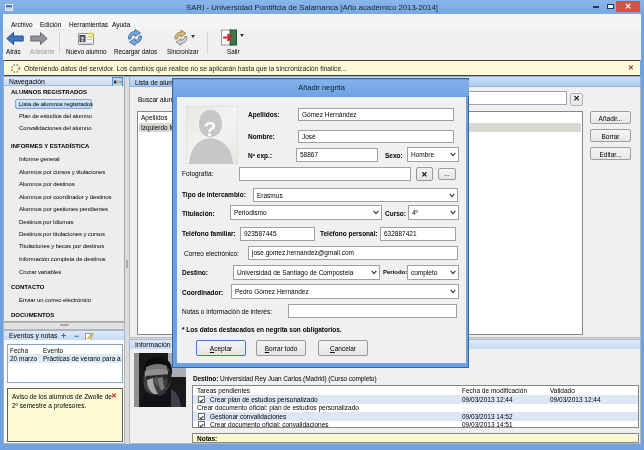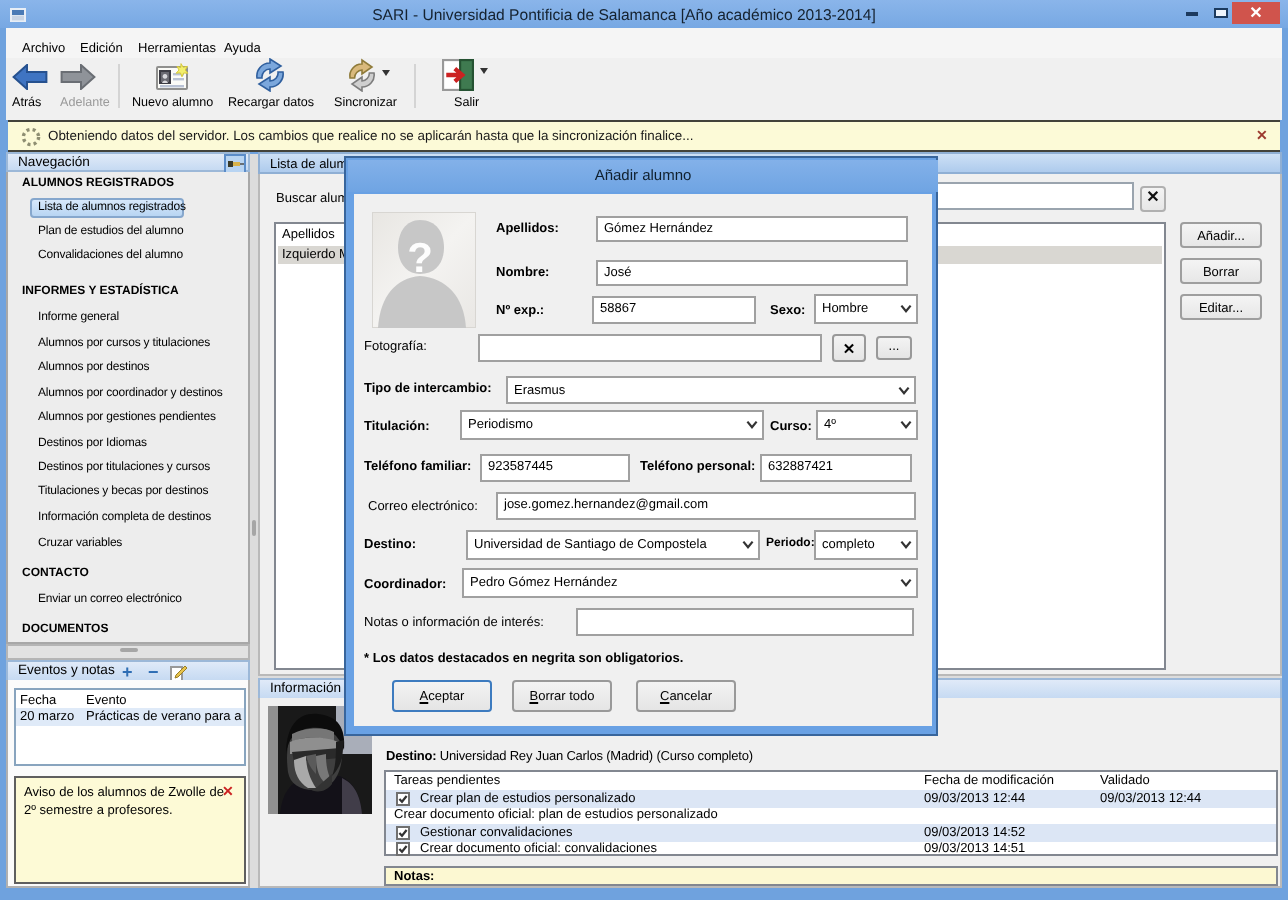--- a/index.html
+++ b/index.html
@@ -301,21 +301,21 @@
       <span class="c1" style="left:17px;top:0">Crear documento oficial: convalidaciones</span>
       <span class="c2" style="top:0">09/03/2013 14:51</span>
     </div>
   </div>
   <div class="abs" id="tnotas">
       <span style="position:absolute;left:4px;top:1px;font-size:6.5px;font-weight:bold">Notas:</span>
     </div>
 
   <div class="abs" id="dlg">
     <div id="dlg-in">
-      <div id="dlg-title">Añadir alumno</div>
+      <div id="dlg-title">Añadir negrita</div>
       <div id="dlg-body"></div>
     </div>
     <svg class="abs" style="left:14px;top:28px" width="52" height="58" viewBox="0 0 52 58">
       <defs>
           <linearGradient id="pg" x1="0" y1="0" x2="1" y2="1">
         <stop offset="0" stop-color="#e8e6e2"></stop>
             <stop offset="0.5" stop-color="#f4f3f1"></stop>
             <stop offset="1" stop-color="#e9e7e4"></stop>
       </linearGradient>
         </defs>

